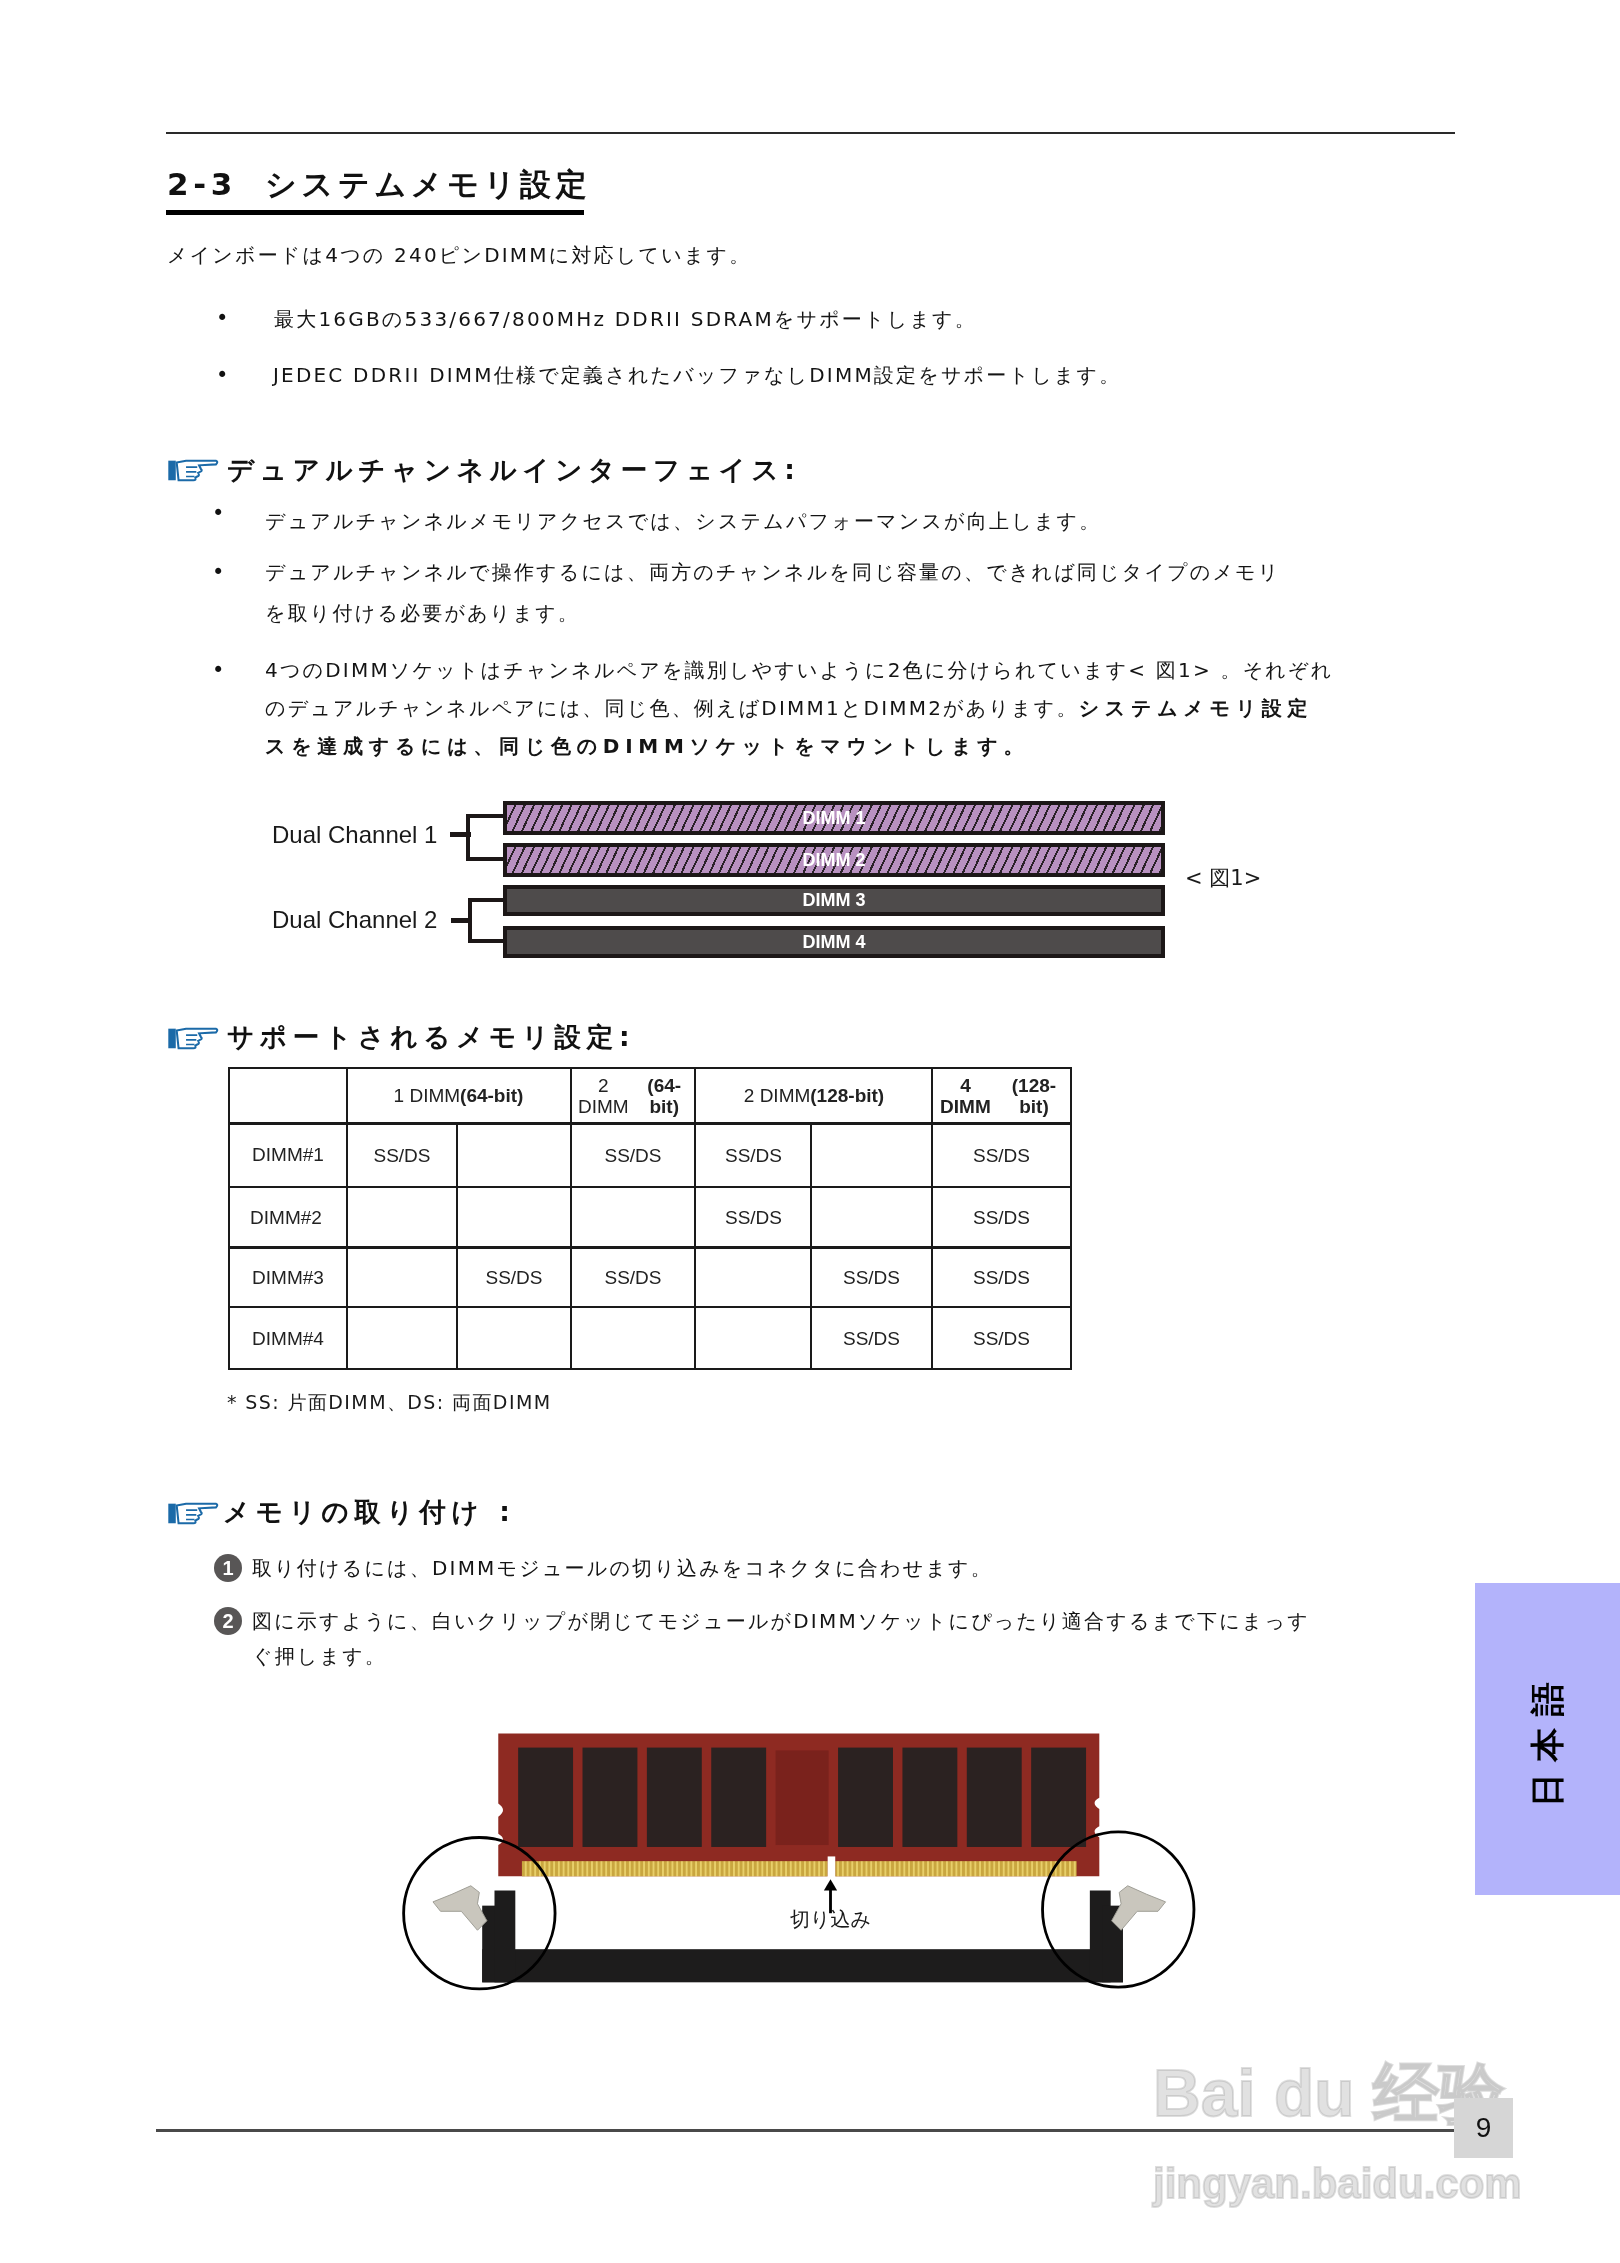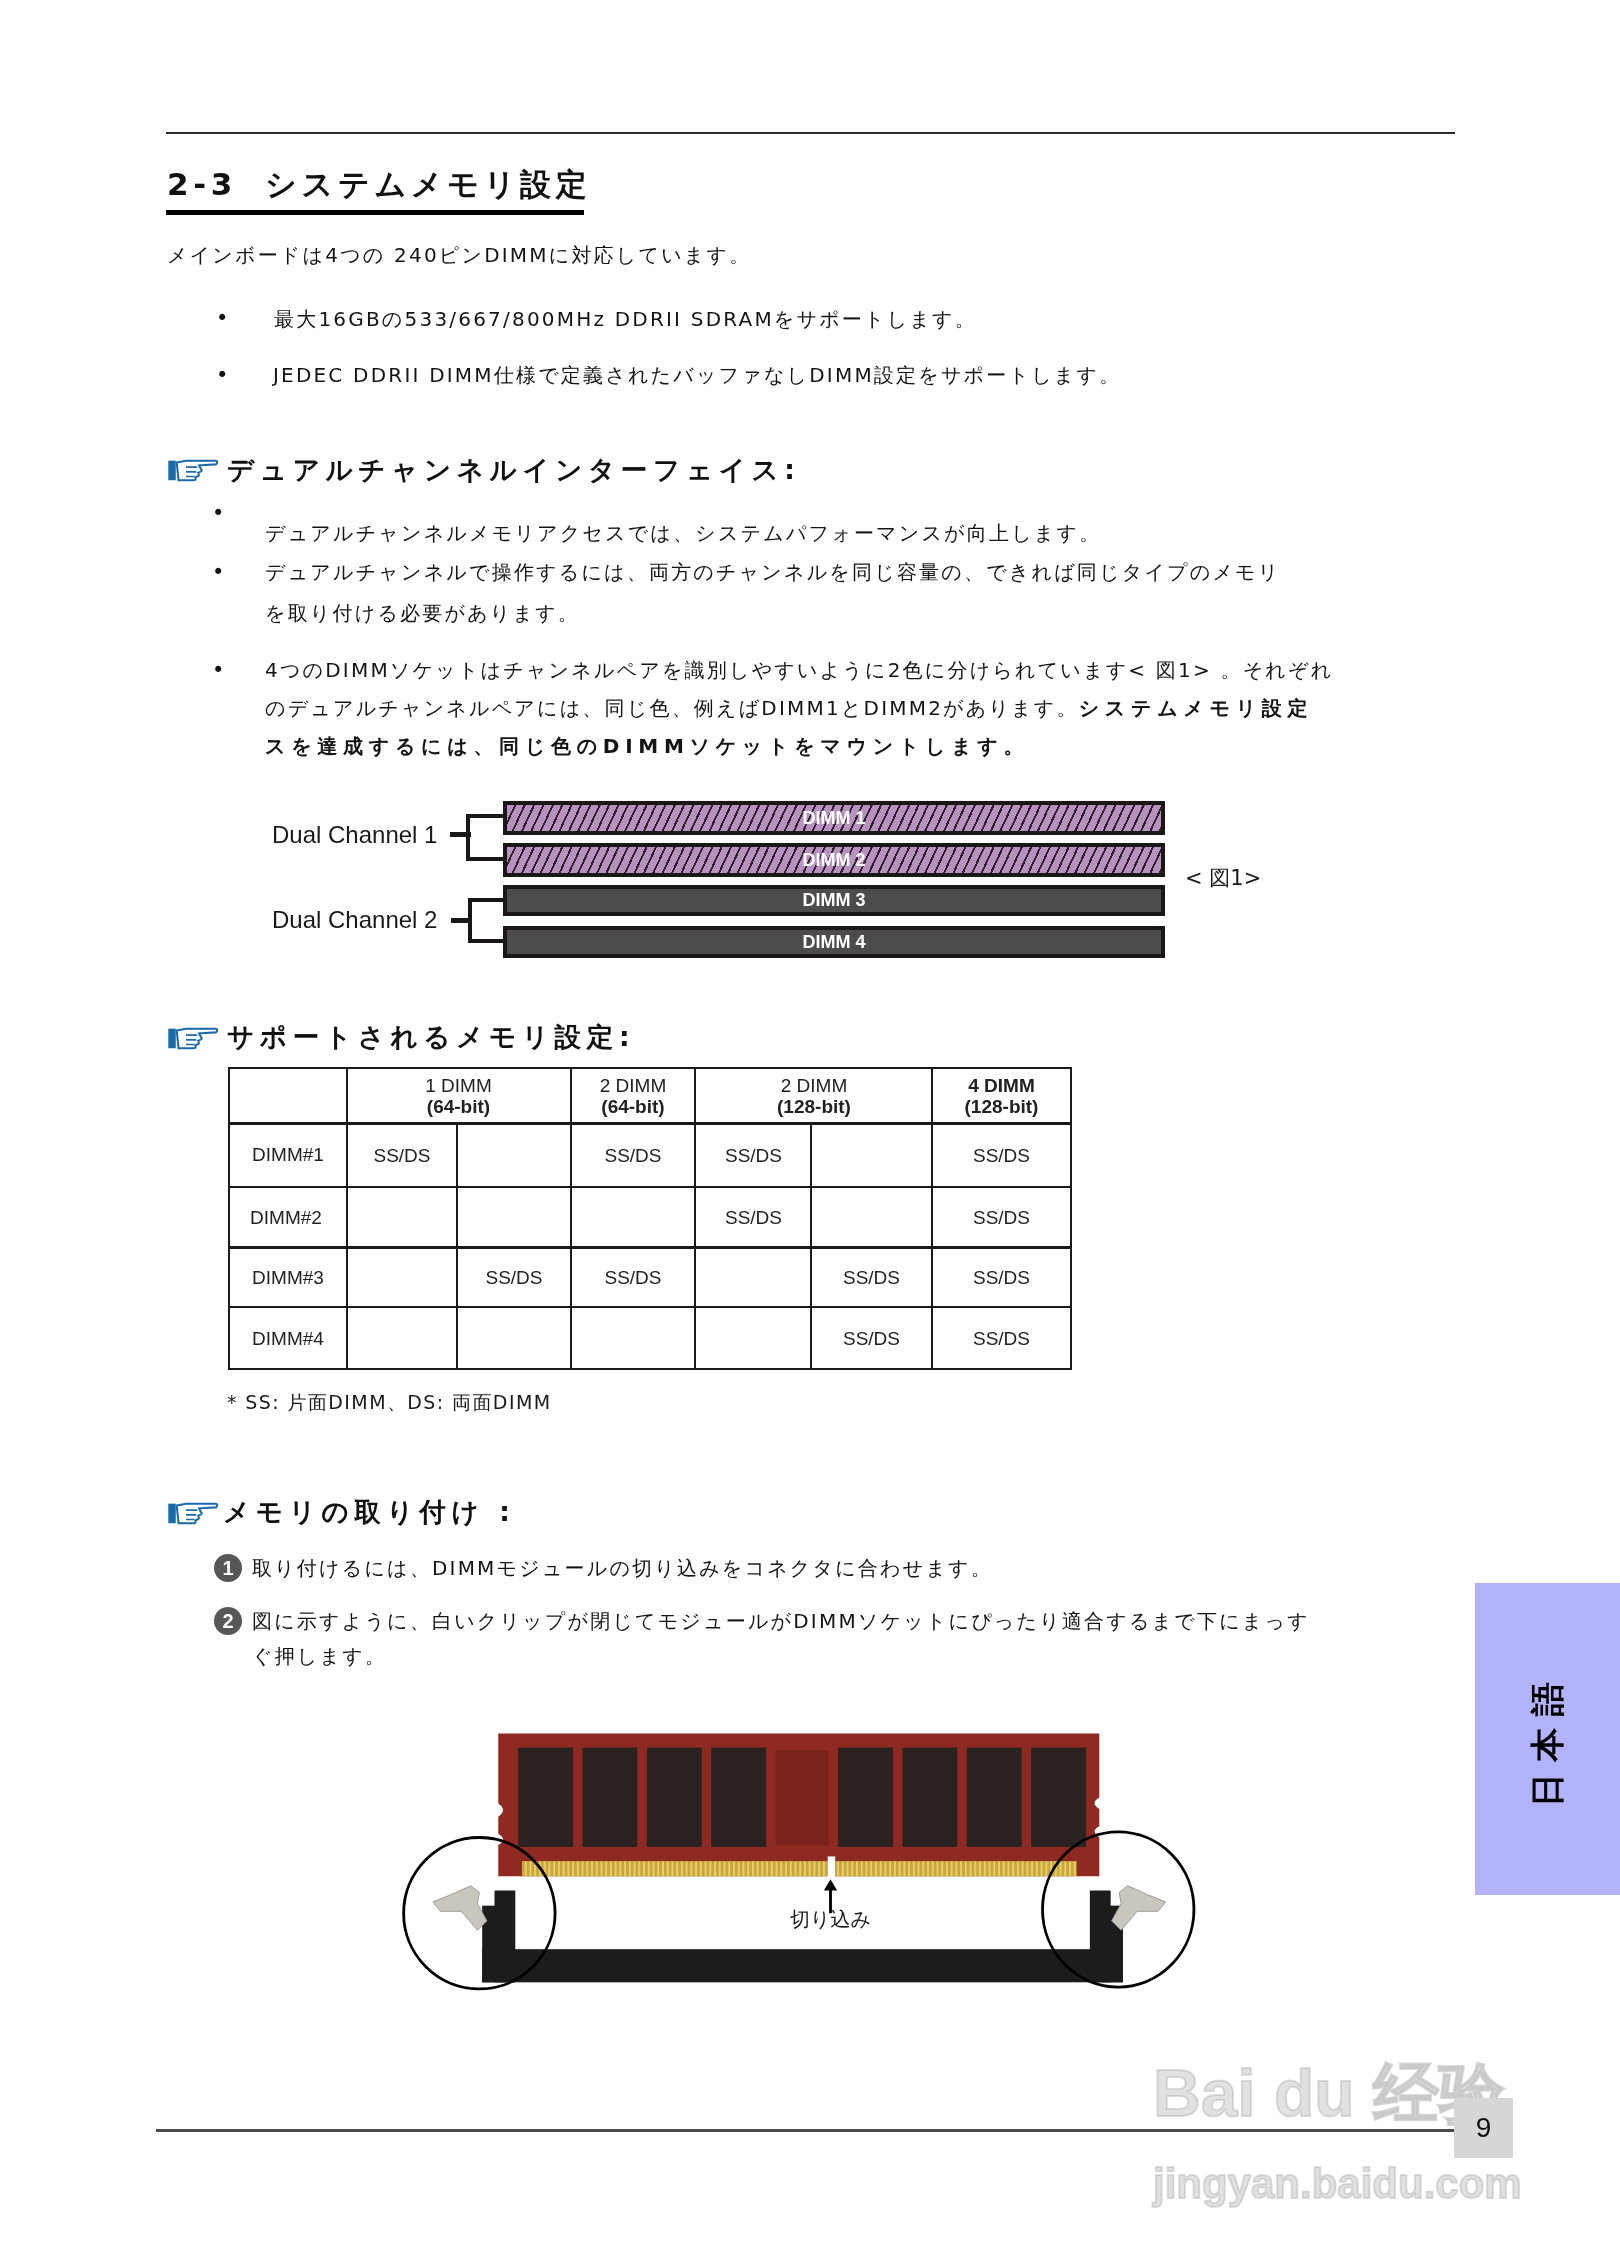--- a/index.html
+++ b/index.html
@@ -21,21 +21,21 @@
               display: flex; align-items: center; justify-content: center; }
   .dimm-purple { background: repeating-linear-gradient(115deg, #b891c0 0px, #b891c0 6.6px, #2a2228 6.6px, #2a2228 8.5px); }
   .dimm-purple span { text-shadow: 0 0 1.9px #b891c0; }
   .dimm-dark { background: #4e4b4b; }
   .bracket { border: 4.7px solid #1c1717; border-right: none; box-sizing: border-box; }
   .stub { height: 4.7px; background: #1c1717; }
   .fig-label { font-size: 21px; white-space: nowrap; color: #1a1a1a; line-height: 26.5px; }
   .tbl-line { background: #1a1a1a; }
   .cell { position: absolute; display: flex; align-items: center; justify-content: center;
           font-family: "Liberation Sans", sans-serif; font-size: 19px; color: #222; text-align: center; line-height: 21px; }
-  .cell.hdr { flex-direction: column; }
+  .cell.hdr { flex-direction: row; }
   .cell.hdr .sub { font-weight: bold; }
   .cell.hdr.bold-all span { font-weight: bold; }
   .footnote { font-size: 19px; letter-spacing: 1.4px; white-space: nowrap; color: #1a1a1a; }
   .step-num { width: 28px; height: 28px; border-radius: 50%; background: #585656; color: #fff;
               font-family: "Liberation Sans", sans-serif; font-weight: bold; font-size: 20px;
               display: flex; align-items: center; justify-content: center; }
   .side-tab { left: 1475px; top: 1583px; width: 145px; height: 312px; background: #b3b3fb; }
   .side-tab-text { position: absolute; left: 50%; top: 50%; transform: translate(-50%, -50%) rotate(-90deg);
                    font-size: 34px; font-weight: bold; letter-spacing: 11.4px; white-space: nowrap; color: #000; }
   .page-box { left: 1454px; top: 2098px; width: 59px; height: 60px; background: #d6d6d6; }
@@ -61,21 +61,21 @@
 <div class="abs body-text" style="left:273px; top:362px;">JEDEC DDRII DIMM仕様で定義されたバッファなしDIMM設定をサポートします。</div>
 
 <svg class="abs hand" style="left:167px; top:456px;" viewBox="0 0 56 30">
   <rect x="1" y="5" width="8" height="21" fill="#1b6aa8"></rect>
   <path d="M10 7 L20 5 L30 5 L52 5 Q55 6 52 9 L34 10 L36 14 Q38 16 35 17 L33 18 Q35 21 32 22 L30 23 Q31 26 28 26 L12 26 Z" fill="#ffffff" stroke="#1b6aa8" stroke-width="2.2"></path>
   <path d="M20 12 L32 12 M20 17 L31 17 M20 22 L29 22" stroke="#1b6aa8" stroke-width="1.8"></path>
 </svg>
 <div class="abs heading" style="left:227px; top:453px;">デュアルチャンネルインターフェイス:</div>
 
 <div class="abs bullet" style="left:212px; top:500px;">•</div>
-<div class="abs body-text" style="left:265px; top:520px;">デュアルチャンネルメモリアクセスでは、システムパフォーマンスが向上します。</div>
+<div class="abs body-text" style="left:265px; top:508px;">デュアルチャンネルメモリアクセスでは、システムパフォーマンスが向上します。</div>
 
 <div class="abs bullet" style="left:212px; top:559px;">•</div>
 <div class="abs body-text" style="left:265px; top:559px;">デュアルチャンネルで操作するには、両方のチャンネルを同じ容量の、できれば同じタイプのメモリ</div>
 <div class="abs body-text" style="left:265px; top:600px;">を取り付ける必要があります。</div>
 
 <div class="abs bullet" style="left:212px; top:657px;">•</div>
 <div class="abs body-text" style="left:265px; top:657px;">4つのDIMMソケットはチャンネルペアを識別しやすいように2色に分けられています&lt; 図1&gt; 。それぞれ</div>
 <div class="abs body-text" style="left:265px; top:695px;"><span>のデュアルチャンネルペアには、同じ色、例えばDIMM1とDIMM2があります。</span><span class="bold">システムメモリ設定</span></div>
 <div class="abs body-text bold" style="left:265px; top:733px;">スを達成するには、同じ色のDIMMソケットをマウントします。</div>
 

